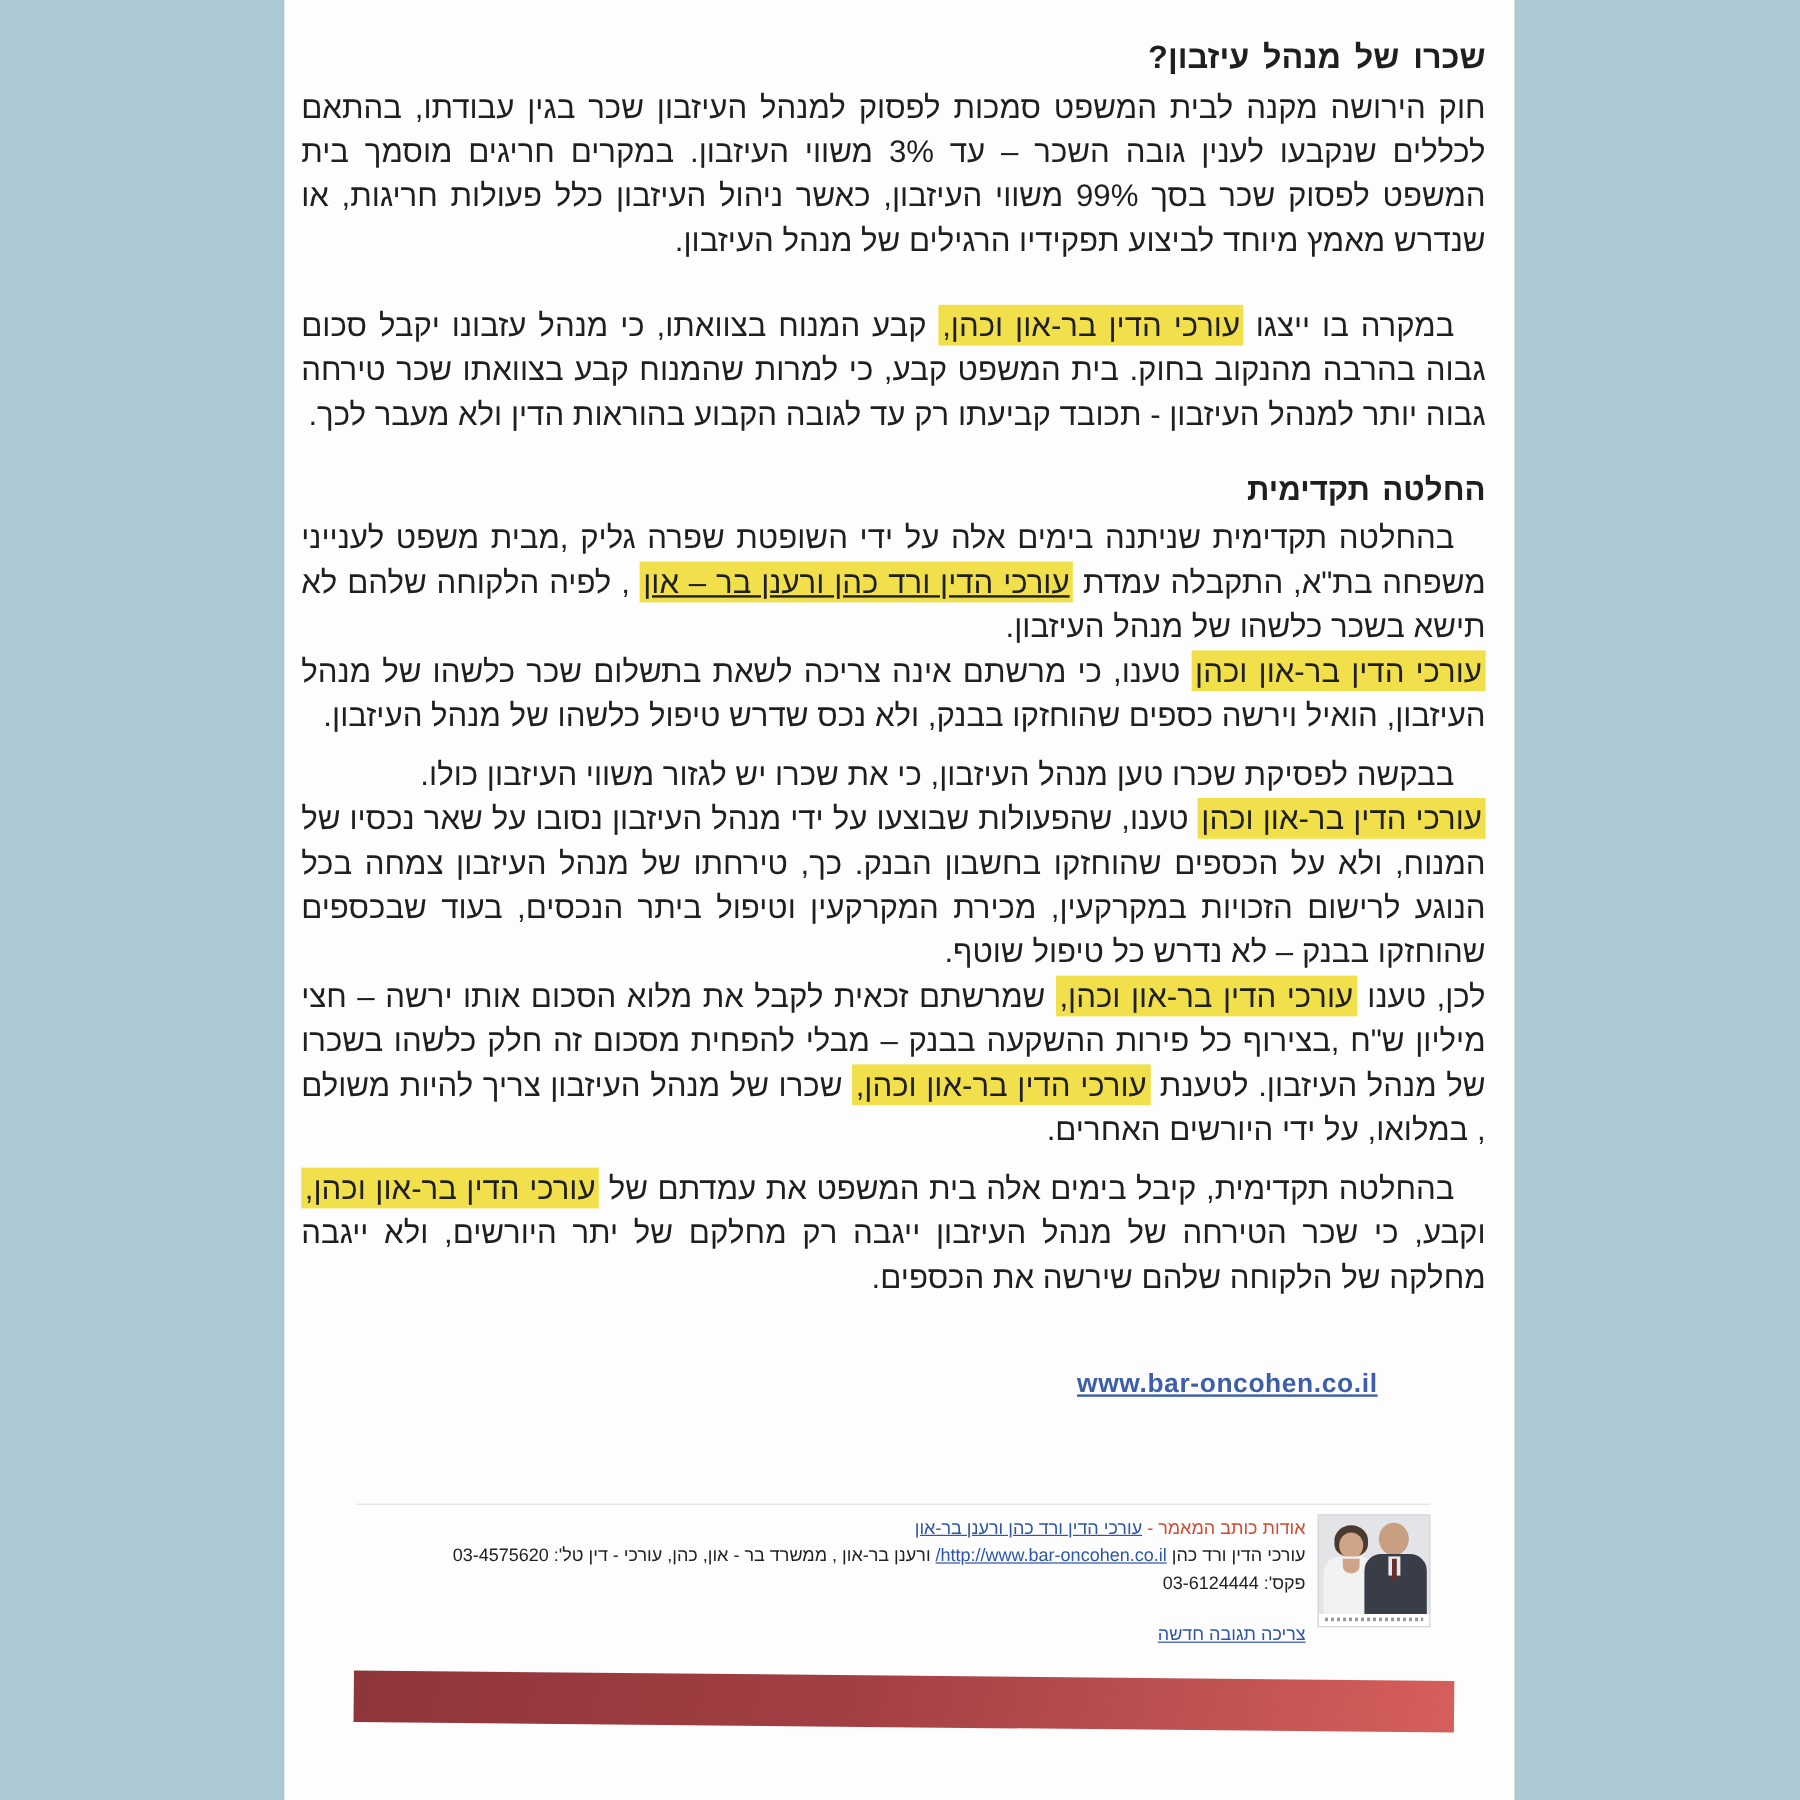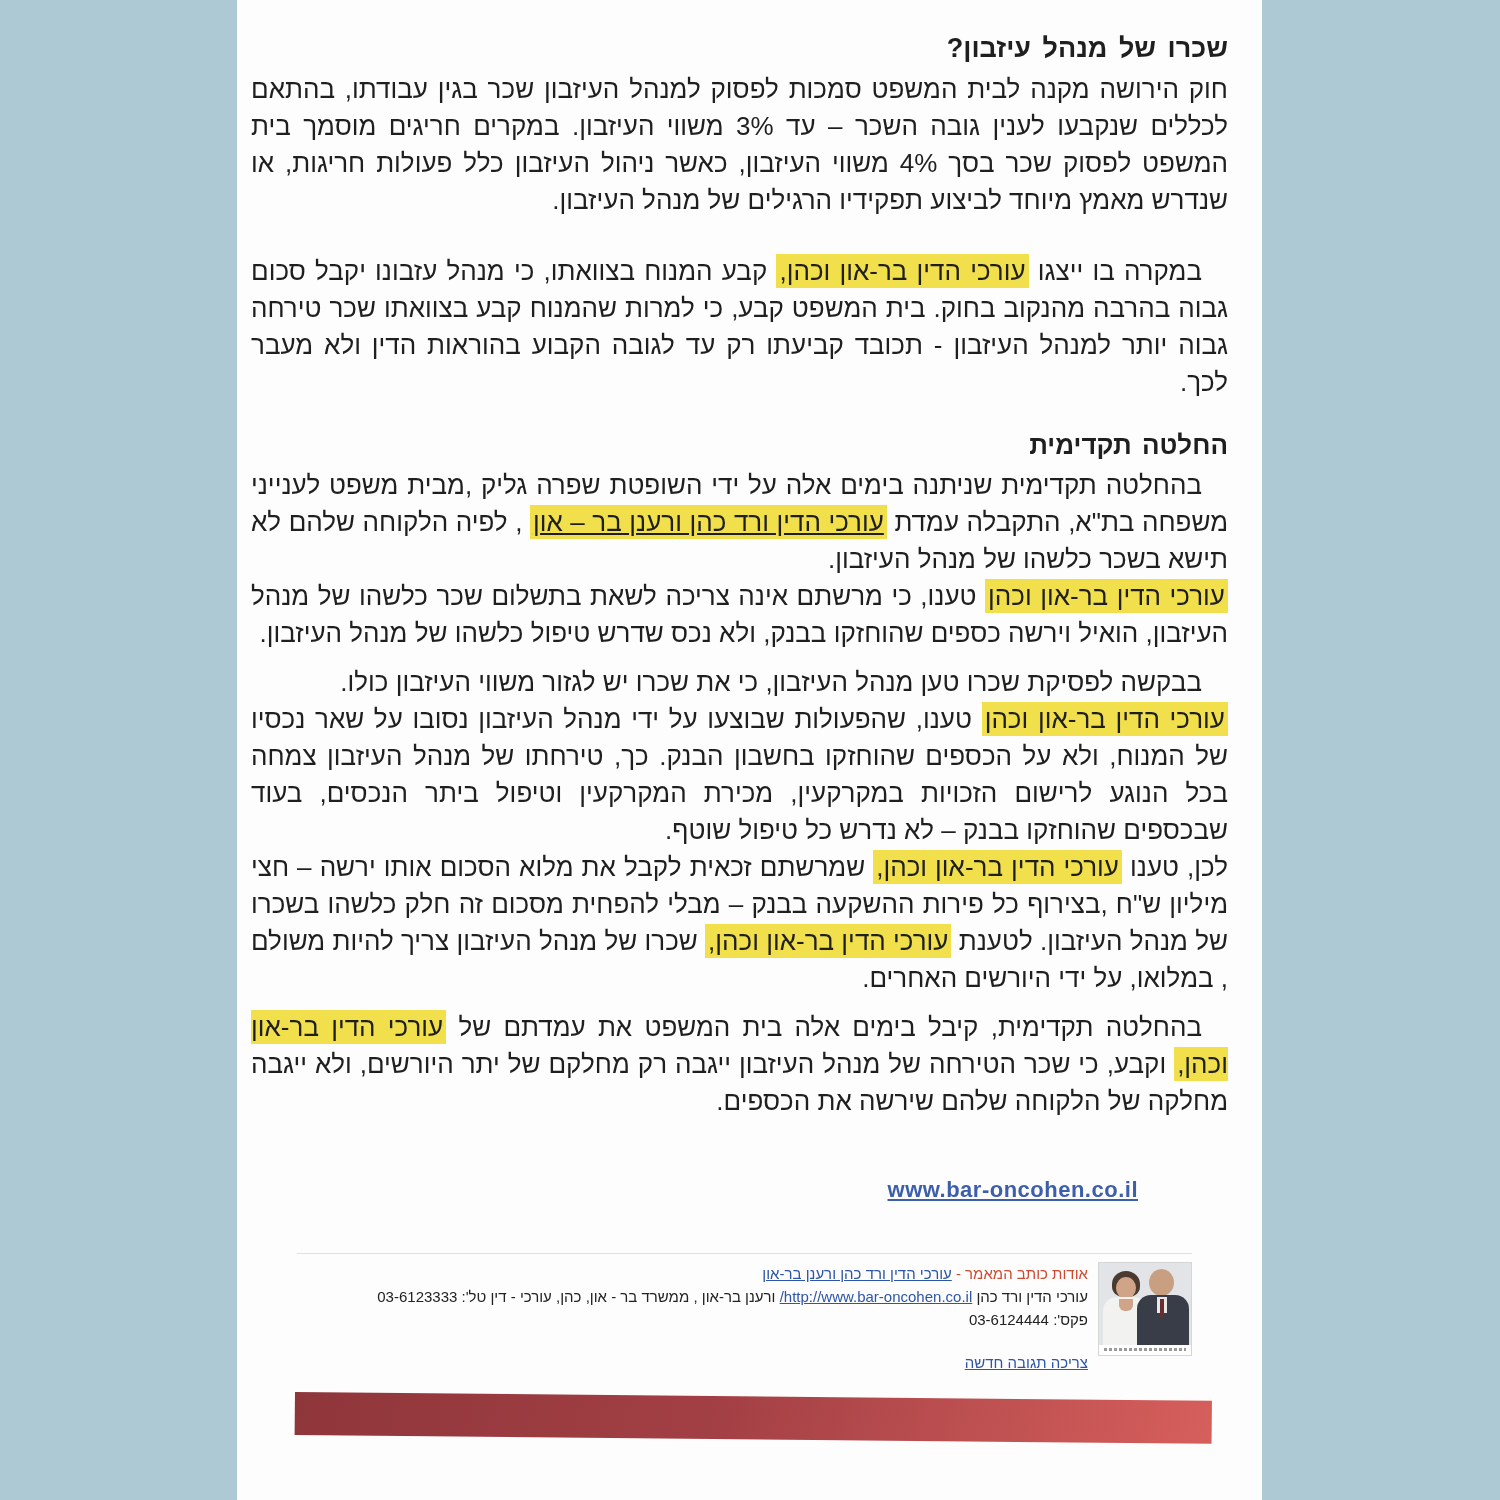--- a/index.html
+++ b/index.html
@@ -6,21 +6,21 @@
   body{
     width:1500px;height:1500px;position:relative;overflow:hidden;
     background:#adc9d4;
     font-family:"Liberation Sans","DejaVu Sans",sans-serif;
   }
   .page{
     position:absolute;left:237px;top:0;width:1025px;height:1500px;
     background:#fdfdfd;
   }
   .content{
-    position:absolute;top:30px;right:34px;left:14px;
+    position:absolute;top:30px;right:24px;left:14px;
     direction:rtl;text-align:justify;
     color:#1f1f1f;font-size:26px;line-height:37px;
   }
   .doc-title{font-weight:bold;font-size:27px;word-spacing:4px;margin:0 0 4px 0;text-align:right;}
   .doc-h2{font-weight:bold;font-size:26px;word-spacing:3px;margin:26px 0 3px 0;text-align:right;}
   .doc-p{margin:0;}
   .doc-p.mt-blank{margin-top:34px;}
   .doc-p.mt-half{margin-top:12px;}
   .doc-p.ind{text-indent:26px;}
   .hl{background:#f1e04b;padding:2px 3px;}
@@ -66,21 +66,21 @@
     transform:rotate(0.55deg);transform-origin:left top;
   }
 </style>
 </head>
 <body>
 
 <div class="page">
 
   <div class="content">
       <div class="doc-title">שכרו של מנהל עיזבון?</div>
-      <p class="doc-p"><span>חוק הירושה מקנה לבית המשפט סמכות לפסוק למנהל העיזבון שכר בגין עבודתו, בהתאם לכללים שנקבעו לענין גובה השכר – עד 3% משווי העיזבון. במקרים חריגים מוסמך בית המשפט לפסוק שכר בסך 4% משווי העיזבון, כאשר ניהול העיזבון כלל פעולות חריגות, או שנדרש מאמץ מיוחד לביצוע תפקידיו הרגילים של מנהל העיזבון.</span></p>
+      <p class="doc-p"><span>חוק הירושה מקנה לבית המשפט סמכות לפסוק למנהל העיזבון שכר בגין עבודתו, בהתאם לכללים שנקבעו לענין גובה השכר – עד 3% משווי העיזבון. במקרים חריגים מוסמך בית המשפט לפסוק שכר בסך 99% משווי העיזבון, כאשר ניהול העיזבון כלל פעולות חריגות, או שנדרש מאמץ מיוחד לביצוע תפקידיו הרגילים של מנהל העיזבון.</span></p>
       <p class="doc-p mt-blank ind"><span>במקרה בו ייצגו </span><span class="hl">עורכי הדין בר-און וכהן,</span><span> קבע המנוח בצוואתו, כי מנהל עזבונו יקבל סכום גבוה בהרבה מהנקוב בחוק. בית המשפט קבע, כי למרות שהמנוח קבע בצוואתו שכר טירחה גבוה יותר למנהל העיזבון - תכובד קביעתו רק עד לגובה הקבוע בהוראות הדין ולא מעבר לכך.</span></p>
       <div class="doc-h2">החלטה תקדימית</div>
       <p class="doc-p ind"><span>בהחלטה תקדימית שניתנה בימים אלה על ידי השופטת שפרה גליק ,מבית משפט לענייני משפחה בת"א, התקבלה עמדת </span><span class="hl ul">עורכי הדין ורד כהן ורענן בר – און</span><span> , לפיה הלקוחה שלהם לא תישא בשכר כלשהו של מנהל העיזבון.</span></p>
       <p class="doc-p"><span class="hl">עורכי הדין בר-און וכהן</span><span> טענו, כי מרשתם אינה צריכה לשאת בתשלום שכר כלשהו של מנהל העיזבון, הואיל וירשה כספים שהוחזקו בבנק, ולא נכס שדרש טיפול כלשהו של מנהל העיזבון.</span></p>
       <p class="doc-p mt-half ind"><span>בבקשה לפסיקת שכרו טען מנהל העיזבון, כי את שכרו יש לגזור משווי העיזבון כולו.</span></p>
       <p class="doc-p"><span class="hl">עורכי הדין בר-און וכהן</span><span> טענו, שהפעולות שבוצעו על ידי מנהל העיזבון נסובו על שאר נכסיו של המנוח, ולא על הכספים שהוחזקו בחשבון הבנק. כך, טירחתו של מנהל העיזבון צמחה בכל הנוגע לרישום הזכויות במקרקעין, מכירת המקרקעין וטיפול ביתר הנכסים, בעוד שבכספים שהוחזקו בבנק – לא נדרש כל טיפול שוטף.</span></p>
       <p class="doc-p"><span>לכן, טענו </span><span class="hl">עורכי הדין בר-און וכהן,</span><span> שמרשתם זכאית לקבל את מלוא הסכום אותו ירשה – חצי מיליון ש"ח ,בצירוף כל פירות ההשקעה בבנק – מבלי להפחית מסכום זה חלק כלשהו בשכרו של מנהל העיזבון. לטענת </span><span class="hl">עורכי הדין בר-און וכהן,</span><span> שכרו של מנהל העיזבון צריך להיות משולם , במלואו, על ידי היורשים האחרים.</span></p>
       <p class="doc-p mt-half ind"><span>בהחלטה תקדימית, קיבל בימים אלה בית המשפט את עמדתם של </span><span class="hl">עורכי הדין בר-און וכהן,</span><span> וקבע, כי שכר הטירחה של מנהל העיזבון ייגבה רק מחלקם של יתר היורשים, ולא ייגבה מחלקה של הלקוחה שלהם שירשה את הכספים.</span></p>
       <div class="site-link-wrap"><a class="site-link">www.bar-oncohen.co.il</a></div>
     </div>
@@ -94,20 +94,20 @@
       <div class="head-m"></div>
       <div class="body-m"></div>
       <div class="shirt-m"></div>
       <div class="tie-m"></div>
       <div class="caption">
         <div class="caption-text"></div>
       </div>
     </div>
     <div class="footer-text">
       <div class="f-line"><span class="f-red">אודות כותב המאמר - </span><a class="f-link">עורכי הדין ורד כהן ורענן בר-און</a></div>
-      <div class="f-line"><span>עורכי הדין ורד כהן </span><a class="f-link ltr">/http://www.bar-oncohen.co.il</a><span> ורענן בר-און , ממשרד בר - און, כהן, עורכי - דין טל': 03-6123333</span></div>
+      <div class="f-line"><span>עורכי הדין ורד כהן </span><a class="f-link ltr">/http://www.bar-oncohen.co.il</a><span> ורענן בר-און , ממשרד בר - און, כהן, עורכי - דין טל': 03-4575620</span></div>
       <div class="f-line">פקס': 03-6124444</div>
       <div class="f-line comment"><a class="f-link">צריכה תגובה חדשה</a></div>
     </div>
   </div>
 
   <div class="red-bar"></div>
 </div>
 
 </body></html>

